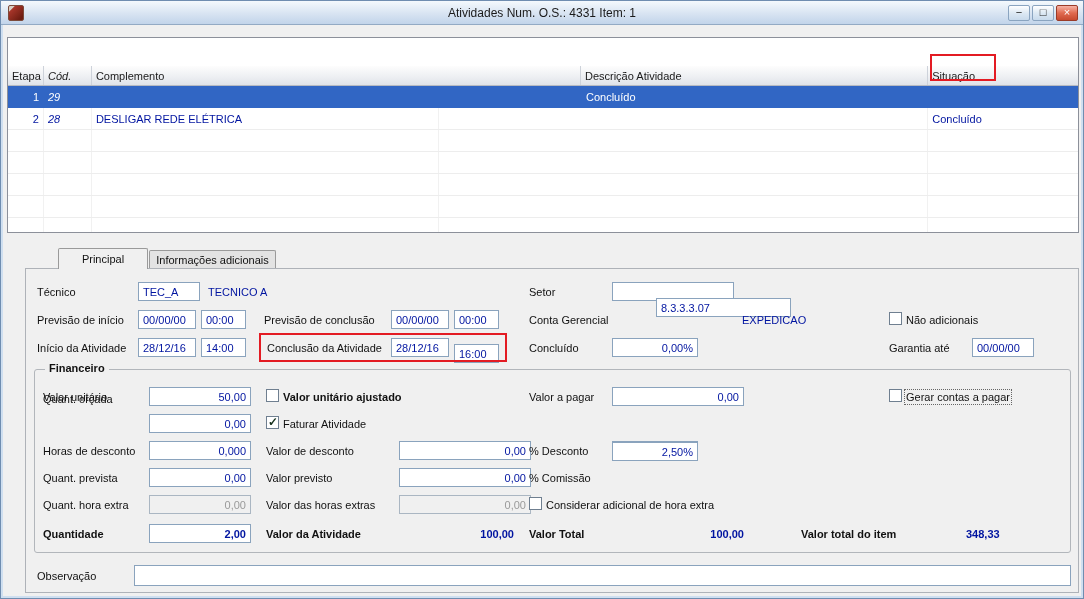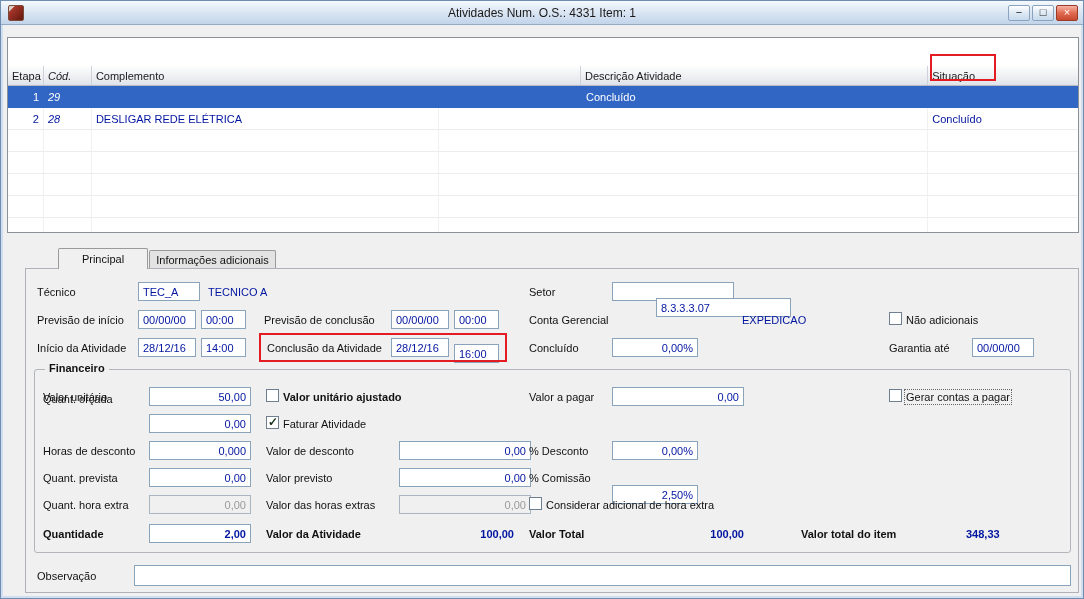--- a/index.html
+++ b/index.html
@@ -206,21 +206,21 @@
   <div class="lbl" style="left:265px;top:444px;">Valor de desconto</div>
   <div class="field num" style="left:398px;top:440px;width:132px;">0,00</div>
   <div class="lbl" style="left:528px;top:444px;">% Desconto</div>
   <div class="field num" style="left:611px;top:440px;width:86px;">0,00%</div>
 
   <div class="lbl" style="left:42px;top:471px;">Quant. prevista</div>
   <div class="field num" style="left:148px;top:467px;width:102px;">0,00</div>
   <div class="lbl" style="left:265px;top:471px;">Valor previsto</div>
   <div class="field num" style="left:398px;top:467px;width:132px;">0,00</div>
   <div class="lbl" style="left:528px;top:471px;">% Comissão</div>
-  <div class="field num" style="left:611px;top:484px;width:86px;">2,50%</div>
+  <div class="field num" style="left:611px;top:441px;width:86px;">2,50%</div>
 
   <div class="lbl" style="left:42px;top:498px;">Quant. hora extra</div>
   <div class="field num disabled" style="left:148px;top:494px;width:102px;">0,00</div>
   <div class="lbl" style="left:265px;top:498px;">Valor das horas extras</div>
   <div class="field num disabled" style="left:398px;top:494px;width:132px;">0,00</div>
   <div class="checkbox" style="left:528px;top:496px;"></div>
   <div class="lbl" style="left:545px;top:498px;">Considerar adicional de hora extra</div>
 
   <div class="lbl bold" style="left:42px;top:527px;">Quantidade</div>
   <div class="field num bold" style="left:148px;top:523px;width:102px;">2,00</div>

